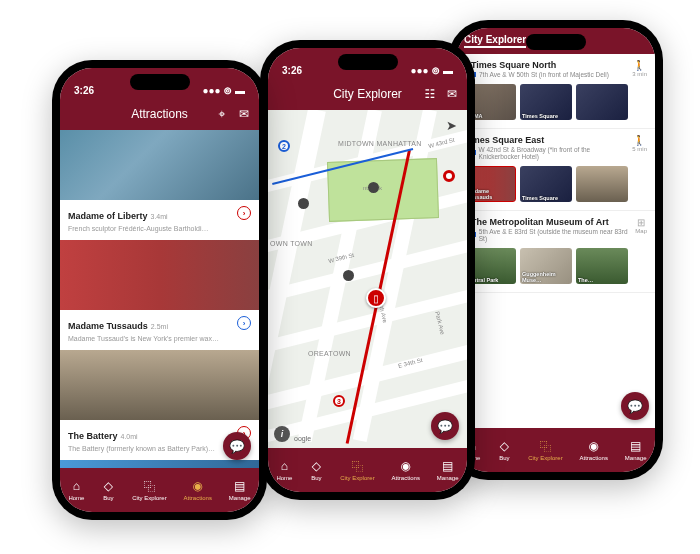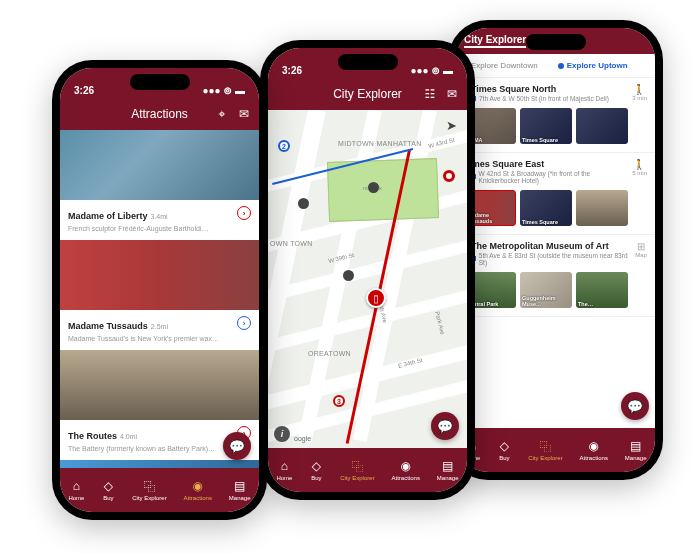--- a/index.html
+++ b/index.html
@@ -143,24 +143,20 @@
 
 <div class="stage">
 
   <div class="phone p3">
     <div class="screen">
       <div class="notch"></div>
       <div class="sub-header">
         <span class="stab active">City Explorer</span>
         <span class="stab">Routes</span>
       </div>
-      <div class="route-toggle">
-        <span class="opt"><span class="dot dot-red"></span><span>Explore Downtown</span></span>
-        <span class="opt active"><span class="dot dot-blue"></span><span>Explore Uptown</span></span>
-      </div>
       <div class="content" style="background:#fff;overflow-y:hidden;">
 
         <div class="stop-section">
           <div class="stop-head">
             <div class="stop-num">11</div>
             <div style="flex:1">
               <div class="stop-title">Times Square North</div>
               <div style="display:flex;align-items:center;gap:3px;">
                 <span class="dot dot-blue" style="width:5px;height:5px;"></span>
                 <div class="stop-sub">7th Ave &amp; W 50th St (in front of Majestic Deli)</div>
@@ -374,21 +370,21 @@
           <div class="card-img img-tussauds"></div>
           <div class="card-body">
             <span class="card-title">Madame Tussauds</span><span class="card-dist">2.5mi</span>
             <div class="card-desc">Madame Tussaud's is New York's premier wax…</div>
             <div class="card-chev chev-blue">›</div>
           </div>
         </div>
         <div class="card">
           <div class="card-img img-battery"></div>
           <div class="card-body">
-            <span class="card-title">The Routes</span><span class="card-dist">4.0mi</span>
+            <span class="card-title">The Battery</span><span class="card-dist">4.0mi</span>
             <div class="card-desc">The Battery (formerly known as Battery Park)…</div>
             <div class="card-chev">›</div>
           </div>
         </div>
         <div class="card">
           <div class="card-img" style="height:18px;background:linear-gradient(90deg,#4a9ad8,#306898);"></div>
         </div>
       </div>
       <div class="fab">
           <span>💬</span>

